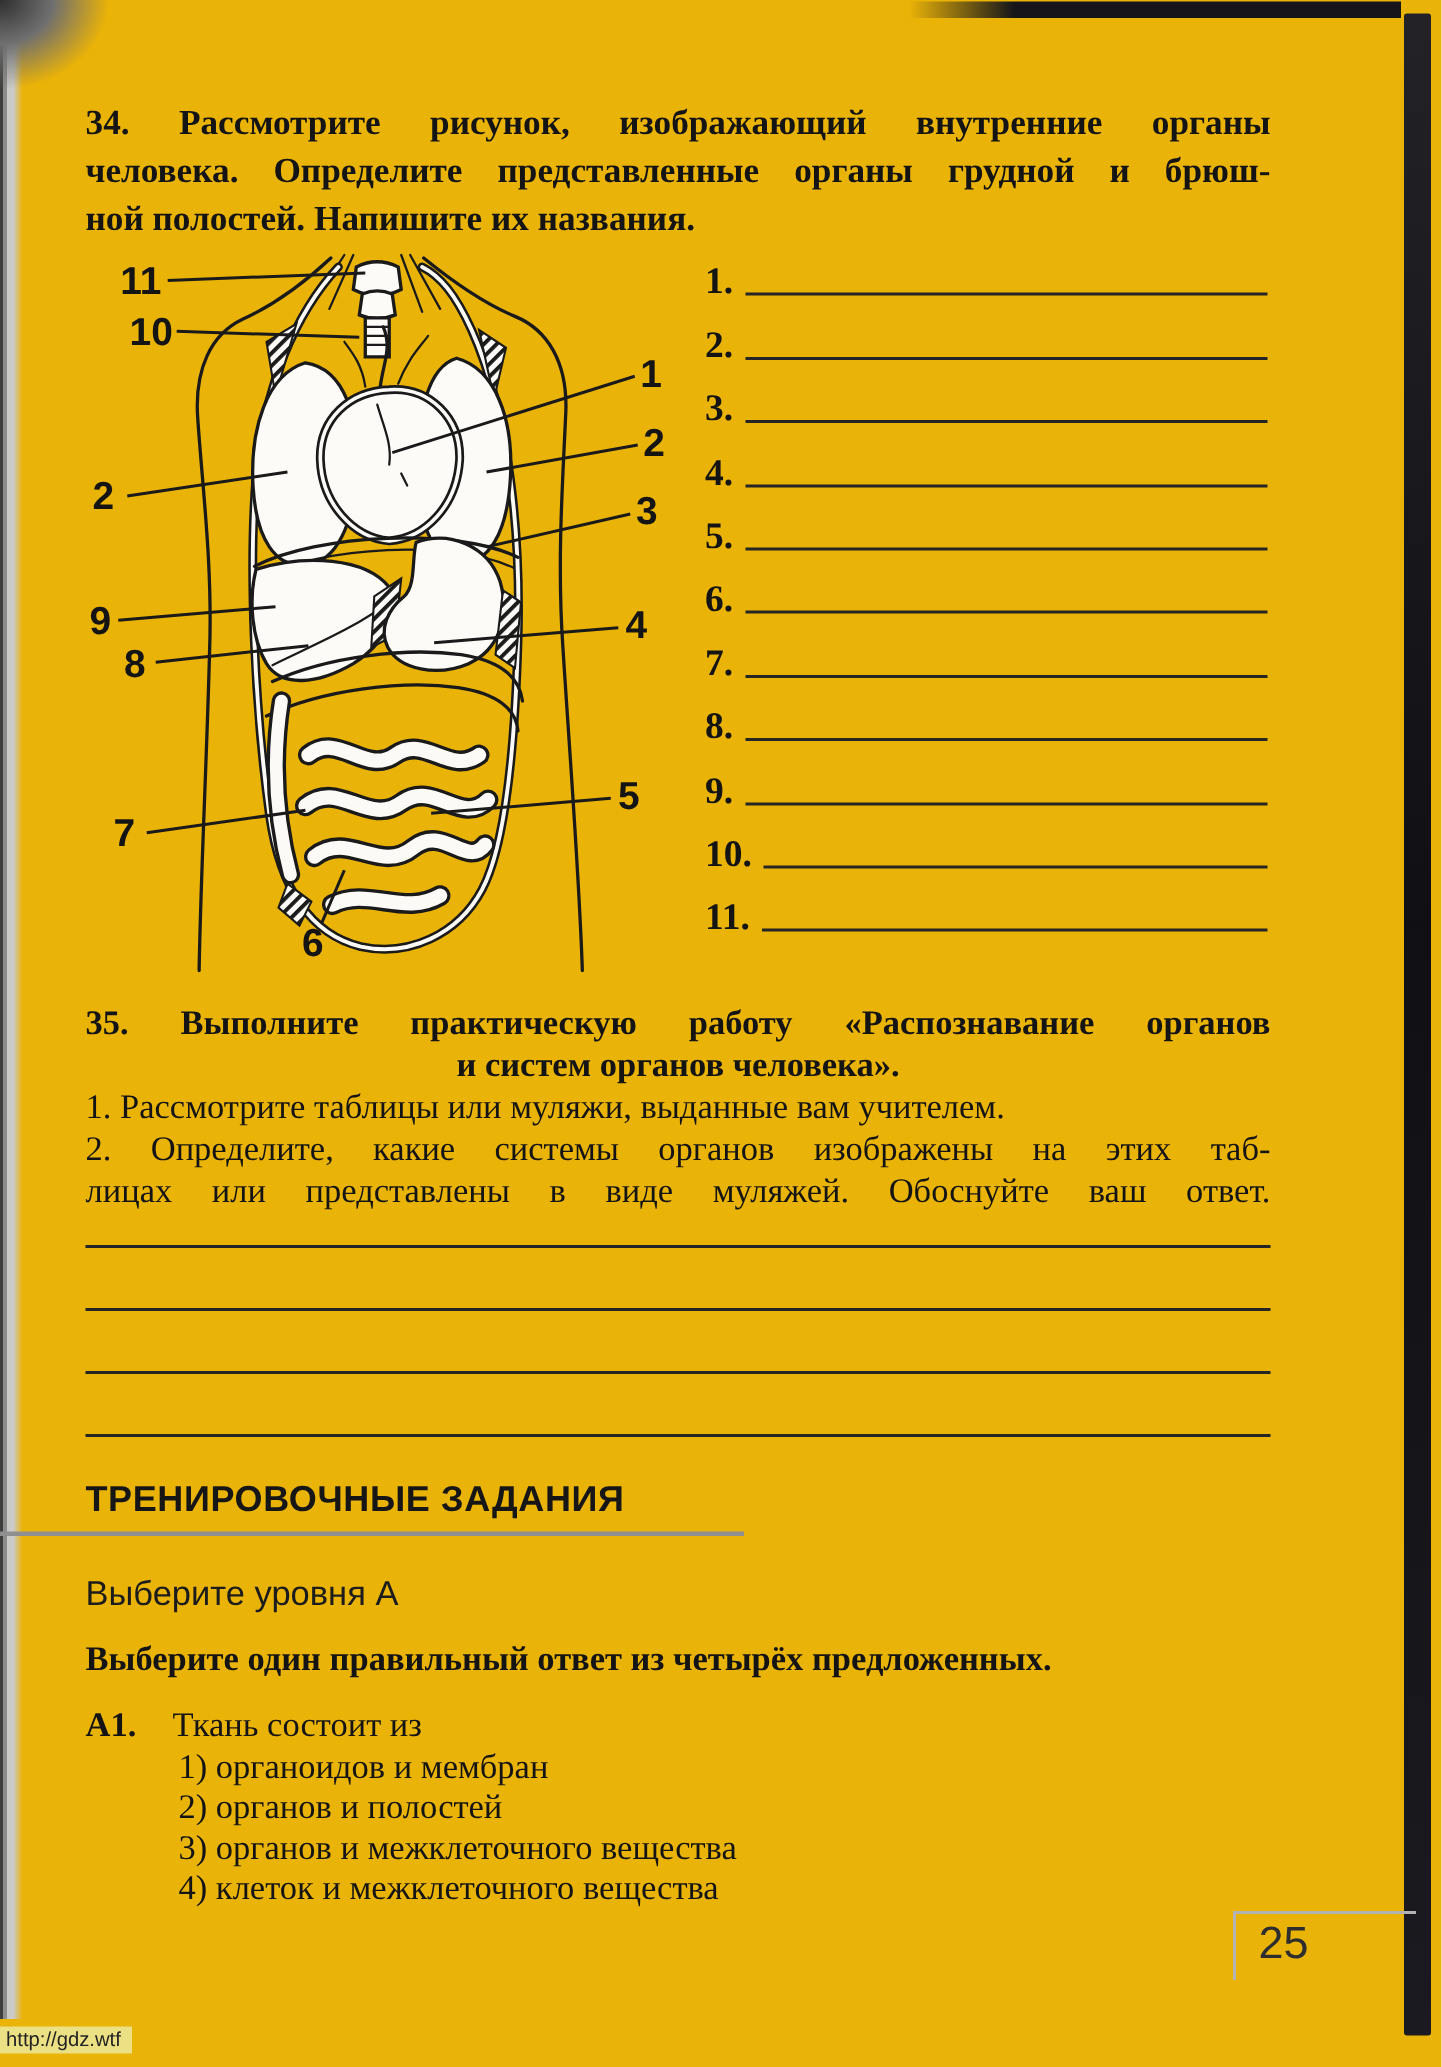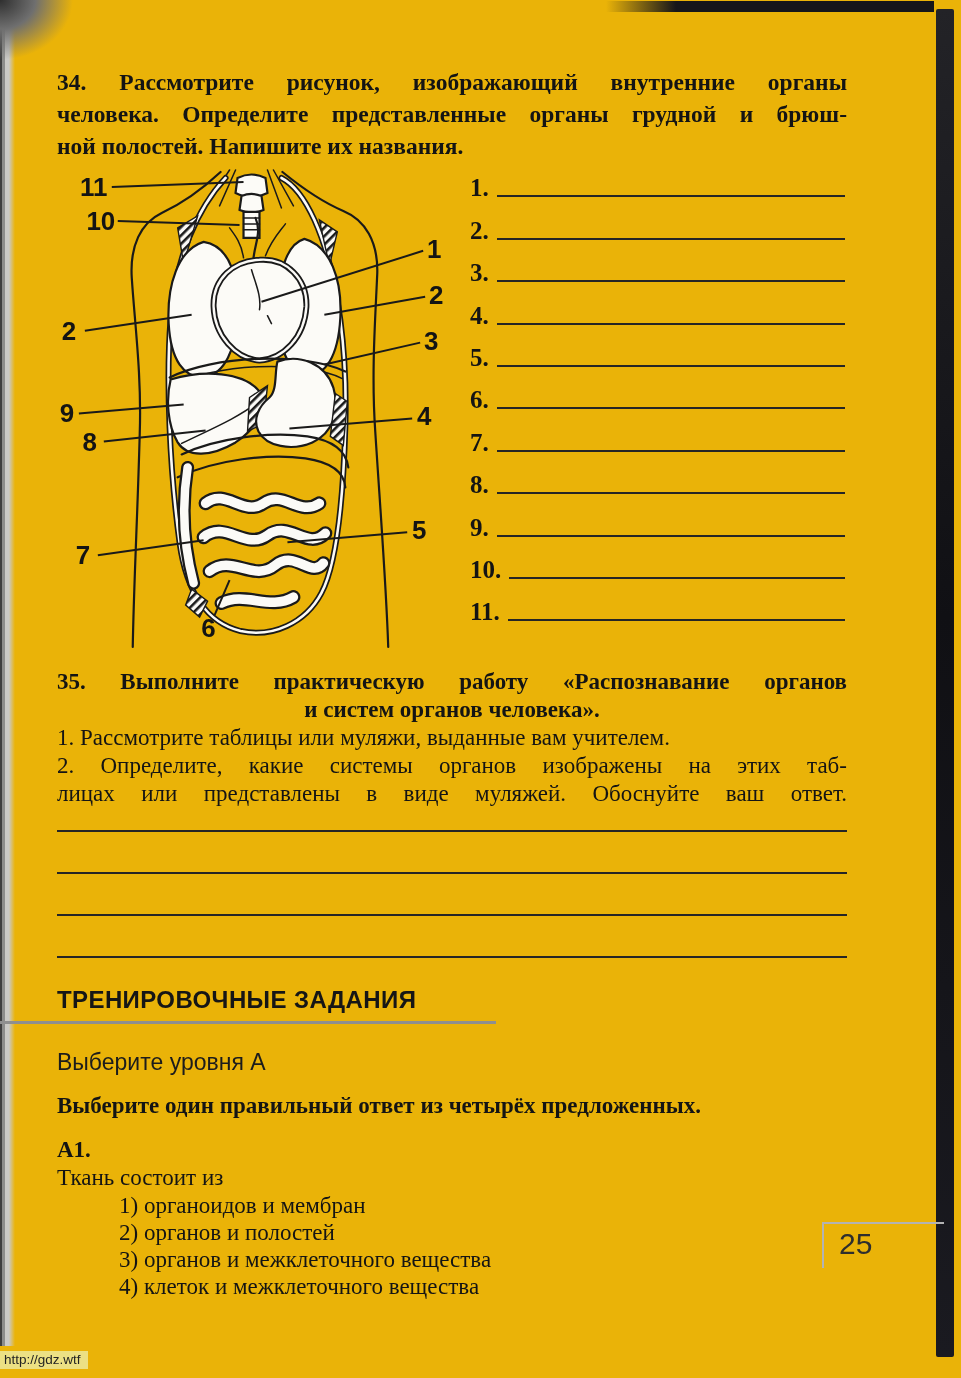--- a/index.html
+++ b/index.html
@@ -42,27 +42,27 @@
   .wline.first { height:22px; }
   .wline.next { height:40px; }
   .training-h {
     margin-top:28px; font-family:"Liberation Sans", sans-serif;
     font-weight:bold; font-size:24px; letter-spacing:.4px; color:#161616;
   }
   .training-rule { margin-left:-57px; margin-top:7px; width:496px; height:3px; background:#8f8f8f; }
   .level { margin-top:25px; font-family:"Liberation Sans", sans-serif; font-size:23px; color:#1c1c1c; }
   .choose { margin-top:17px; font-weight:bold; font-size:23px; }
   .a1 { margin-top:17px; font-size:23px; line-height:28px; }
-  .a1-head { display:flex;flex-direction:column; }
+  .a1-head { display:flex; }
   .a1-label { font-weight:bold; width:58px; }
   .a1-opts { margin-left:62px; }
   .a1-opt { line-height:27px; }
   
   .pagenum-box {
-    position:absolute; left:822px; top:1222px; width:122px; height:46px;
+    position:absolute; left:822px; top:1274px; width:122px; height:46px;
     border-top:2px solid #b3b3b3; border-left:2px solid #b3b3b3;
     font-family:"Liberation Sans", sans-serif; font-size:30px; color:#2e2e2e;
     padding:3px 0 0 15px; box-sizing:border-box;
   }
   .watermark {
     position:absolute; left:0; top:1351px; background:#ece084;
     font-family:"Liberation Sans", sans-serif; font-size:13.5px; color:#232323;
     padding:1px 7px 2px 4px;
   }
   

